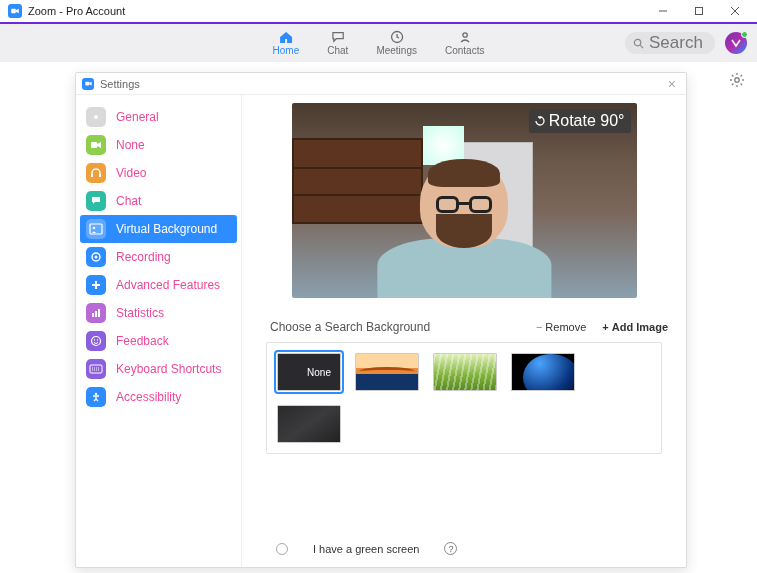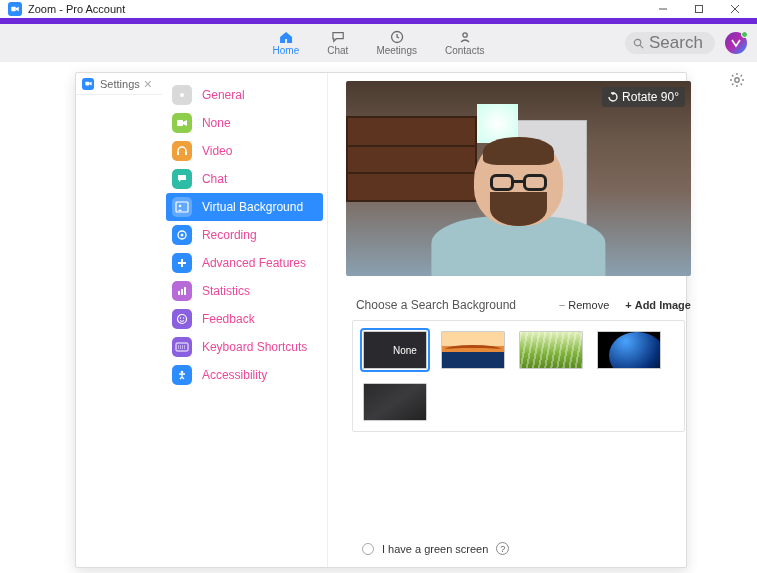--- a/index.html
+++ b/index.html
@@ -1,40 +1,40 @@
 <!DOCTYPE html>
 <html><head>
 <meta charset="utf-8">
 <style>
   * { box-sizing: border-box; margin: 0; padding: 0; font-family: "Segoe UI", Arial, sans-serif; }
   body { background: #fff; width: 757px; height: 573px; overflow: hidden; }
 
   
-  .titlebar { height: 24px; display: flex; align-items: center; padding: 0 4px; border-bottom: 6px solid #6d28d9; }
+  .titlebar { height: 24px; display: flex; align-items: center; padding: 0 4px; border-bottom: 2px solid #6d28d9; }
   .titlebar .app-ico { width: 14px; height: 14px; background: #2D8CFF; border-radius: 3px; margin: 0 6px 0 4px; display:flex; align-items:center; justify-content:center; }
   .titlebar .app-ico svg { width: 8px; height: 6px; }
   .titlebar .title-text { font-size: 11px; color: #222; }
   .win-ctrls { margin-left: auto; display: flex; }
   .win-btn { width: 36px; height: 24px; display: flex; align-items: center; justify-content: center; color: #555; }
 
   
   .topnav { height: 38px; background: #efeff1; display: flex; align-items: center; position: relative; }
   .nav-items { position: absolute; left: 50%; transform: translateX(-50%); display: flex; gap: 28px; }
   .nav-item { display: flex; flex-direction: column; align-items: center; font-size: 10px; color: #6b6b6b; cursor: pointer; }
   .nav-item.active { color: #2D8CFF; }
   .nav-item .ico { width: 16px; height: 14px; margin-bottom: 1px; display:flex; align-items:center; justify-content:center; }
   .search-wrap { margin-left: auto; display: flex; align-items: center; gap: 10px; padding-right: 10px; }
   .search { background: #e3e3e5; border-radius: 12px; height: 22px; width: 90px; display: flex; align-items: center; padding: 0 8px; color: #777; font-size: 17px; }
   .search svg { width: 11px; height: 11px; margin-right: 5px; }
   .avatar { width: 22px; height: 22px; border-radius: 50%; background: linear-gradient(135deg,#7b2db0,#b02dae,#2d8cff); position: relative; display:flex;align-items:center;justify-content:center;}
   .avatar-dot { position:absolute; top:-1px; right:-1px; width:7px;height:7px;background:#4ac05b;border-radius:50%; border:1px solid #fff;}
   .gear-float { position:absolute; right:12px; top:72px; color:#888; cursor:pointer; }
 
   
-  .settings { position:absolute; left:75px; top:72px; width:612px; height:496px; border:1px solid #dcdcdc; border-radius:2px; background:#fff; box-shadow:0 4px 14px rgba(0,0,0,.12); display:flex; flex-direction:row;}
+  .settings { position:absolute; left:75px; top:72px; width:612px; height:496px; border:1px solid #dcdcdc; border-radius:2px; background:#fff; box-shadow:0 4px 14px rgba(0,0,0,.12); display:flex; flex-direction:column;}
   .settings-titlebar { height: 22px; border-bottom:1px solid #eee; display:flex; align-items:center; padding:0 6px; font-size:11px; color:#666;}
   .settings-titlebar .app-ico { width:12px;height:12px;border-radius:3px;background:#2D8CFF;margin-right:6px;display:flex;align-items:center;justify-content:center;}
   .settings-titlebar .app-ico svg{width:7px;height:5px;}
   .settings-close { margin-left:auto; color:#aaa; font-size:14px; cursor:pointer; padding:0 4px;}
   .settings-body { flex:1; display:flex; min-height:0;}
   .sidebar { width:166px; border-right:1px solid #eee; padding:8px 0; overflow:auto;}
   .s-item { display:flex; align-items:center; height:28px; padding:0 10px; font-size:12px; color:#ec4899; cursor:pointer; gap:10px;}
   .s-item.active { background:#2D8CFF; color:#fff; border-radius:3px; margin:0 4px; padding:0 6px;}
   .s-ico { width:20px; height:20px; border-radius:5px; display:flex;align-items:center;justify-content:center; flex-shrink:0;}
   .content { flex:1; padding:8px 18px 8px 18px; display:flex; flex-direction:column; }
@@ -48,41 +48,41 @@
   .window-light{position:absolute;left:38%;top:12%;width:12%;height:20%;background:radial-gradient(circle,#fff,#cfe);}
   .person{position:absolute;left:50%;bottom:-4%;transform:translateX(-50%);width:56%;height:92%;}
   .shirt{position:absolute;bottom:0;left:5%;right:5%;height:38%;background:#a0c4c9;border-radius:40% 40% 0 0;}
   .head{position:absolute;bottom:32%;left:50%;transform:translateX(-50%);width:46%;height:50%;background:#e2b899;border-radius:48% 48% 42% 42%;}
   .hair{position:absolute;top:0;left:10%;right:10%;height:32%;background:#5a3a24;border-radius:50% 50% 20% 20%;}
   .beard{position:absolute;bottom:0;left:18%;right:18%;height:38%;background:#5a3a24;border-radius:0 0 50% 50%;}
   .glasses{position:absolute;top:42%;left:18%;right:18%;height:18%;}
   .lens{position:absolute;width:42%;height:100%;border:3px solid #222;border-radius:6px;background:rgba(255,255,255,.06);}
   .lens.l{left:0;} .lens.r{right:0;}
   .bridge{position:absolute;left:42%;right:42%;top:35%;height:3px;background:#222;}
-  .rotate-badge{position:absolute;top:6px;right:6px;background:rgba(60,60,60,.9);color:#fff;font-size:12px;padding:3px 6px;border-radius:2px;display:flex;align-items:center;gap:4px;}
+  .rotate-badge{position:absolute;top:6px;right:6px;background:rgba(60,60,60,.9);color:#fff;font-size:16px;padding:3px 6px;border-radius:2px;display:flex;align-items:center;gap:4px;}
 
   .vb-header{display:flex;align-items:center;margin:22px 0 8px 10px;}
   .vb-title{font-size:12px;color:#555;}
   .vb-actions{margin-left:auto;display:flex;gap:16px;font-size:11px;}
   .vb-act{color:#333;cursor:pointer;display:flex;align-items:center;gap:3px;}
 
   .vb-box{border:1px solid #e3e3e3;border-radius:2px;padding:10px;margin:0 6px;}
   .thumbs{display:flex;flex-wrap:wrap;gap:14px;}
   .thumb{width:64px;height:38px;border:1px solid #ccc;border-radius:1px;cursor:pointer;position:relative;overflow:hidden;display:flex;align-items:center;justify-content:center;font-size:10px;color:#fff;}
   .thumb.selected{outline:2px solid #2D8CFF;outline-offset:1px;}
   .t-none{background:#2a2a2e;padding-left:20px;}
   .t-bridge{background:linear-gradient(180deg,#fdd6a0 40%,#e78a3a 40%,#e78a3a 55%,#136 55%);}
   .t-bridge::after{content:"";position:absolute;left:5%;right:5%;top:36%;height:16%;border-top:3px solid #b04a10;border-radius:60% 60% 0 0;}
   .t-grass{background:linear-gradient(180deg,#dff0b8 0,#7fb23a 60%,#5a8a22);}
   .t-grass::before{content:"";position:absolute;inset:0;background:repeating-linear-gradient(100deg,rgba(255,255,255,.35) 0 2px,transparent 2px 6px);}
   .t-earth{background:#000;}
   .t-earth::after{content:"";position:absolute;left:18%;bottom:-30%;width:90%;height:130%;border-radius:50%;background:radial-gradient(circle at 30% 20%,#4aa3ff,#06307a 60%,#000);}
   .t-grey{background:linear-gradient(145deg,#2a2a2c,#3b3b3e 50%,#222);}
 
-  .green-screen-row{display:flex;align-items:center;gap:8px;margin-top:auto;padding:6px 0 4px 16px;font-size:11px;color:#333;}
+  .green-screen-row{display:flex;align-items:center;gap:25px;margin-top:auto;padding:6px 0 4px 16px;font-size:11px;color:#333;}
   .radio{width:12px;height:12px;border:1.5px solid #aaa;border-radius:50%;}
   .help-c{width:13px;height:13px;border:1px solid #888;border-radius:50%;display:flex;align-items:center;justify-content:center;font-size:9px;color:#666;}
 
   svg { display:block; }
 </style>
 </head>
 <body>
 
 <div class="titlebar">
   <span class="app-ico">

